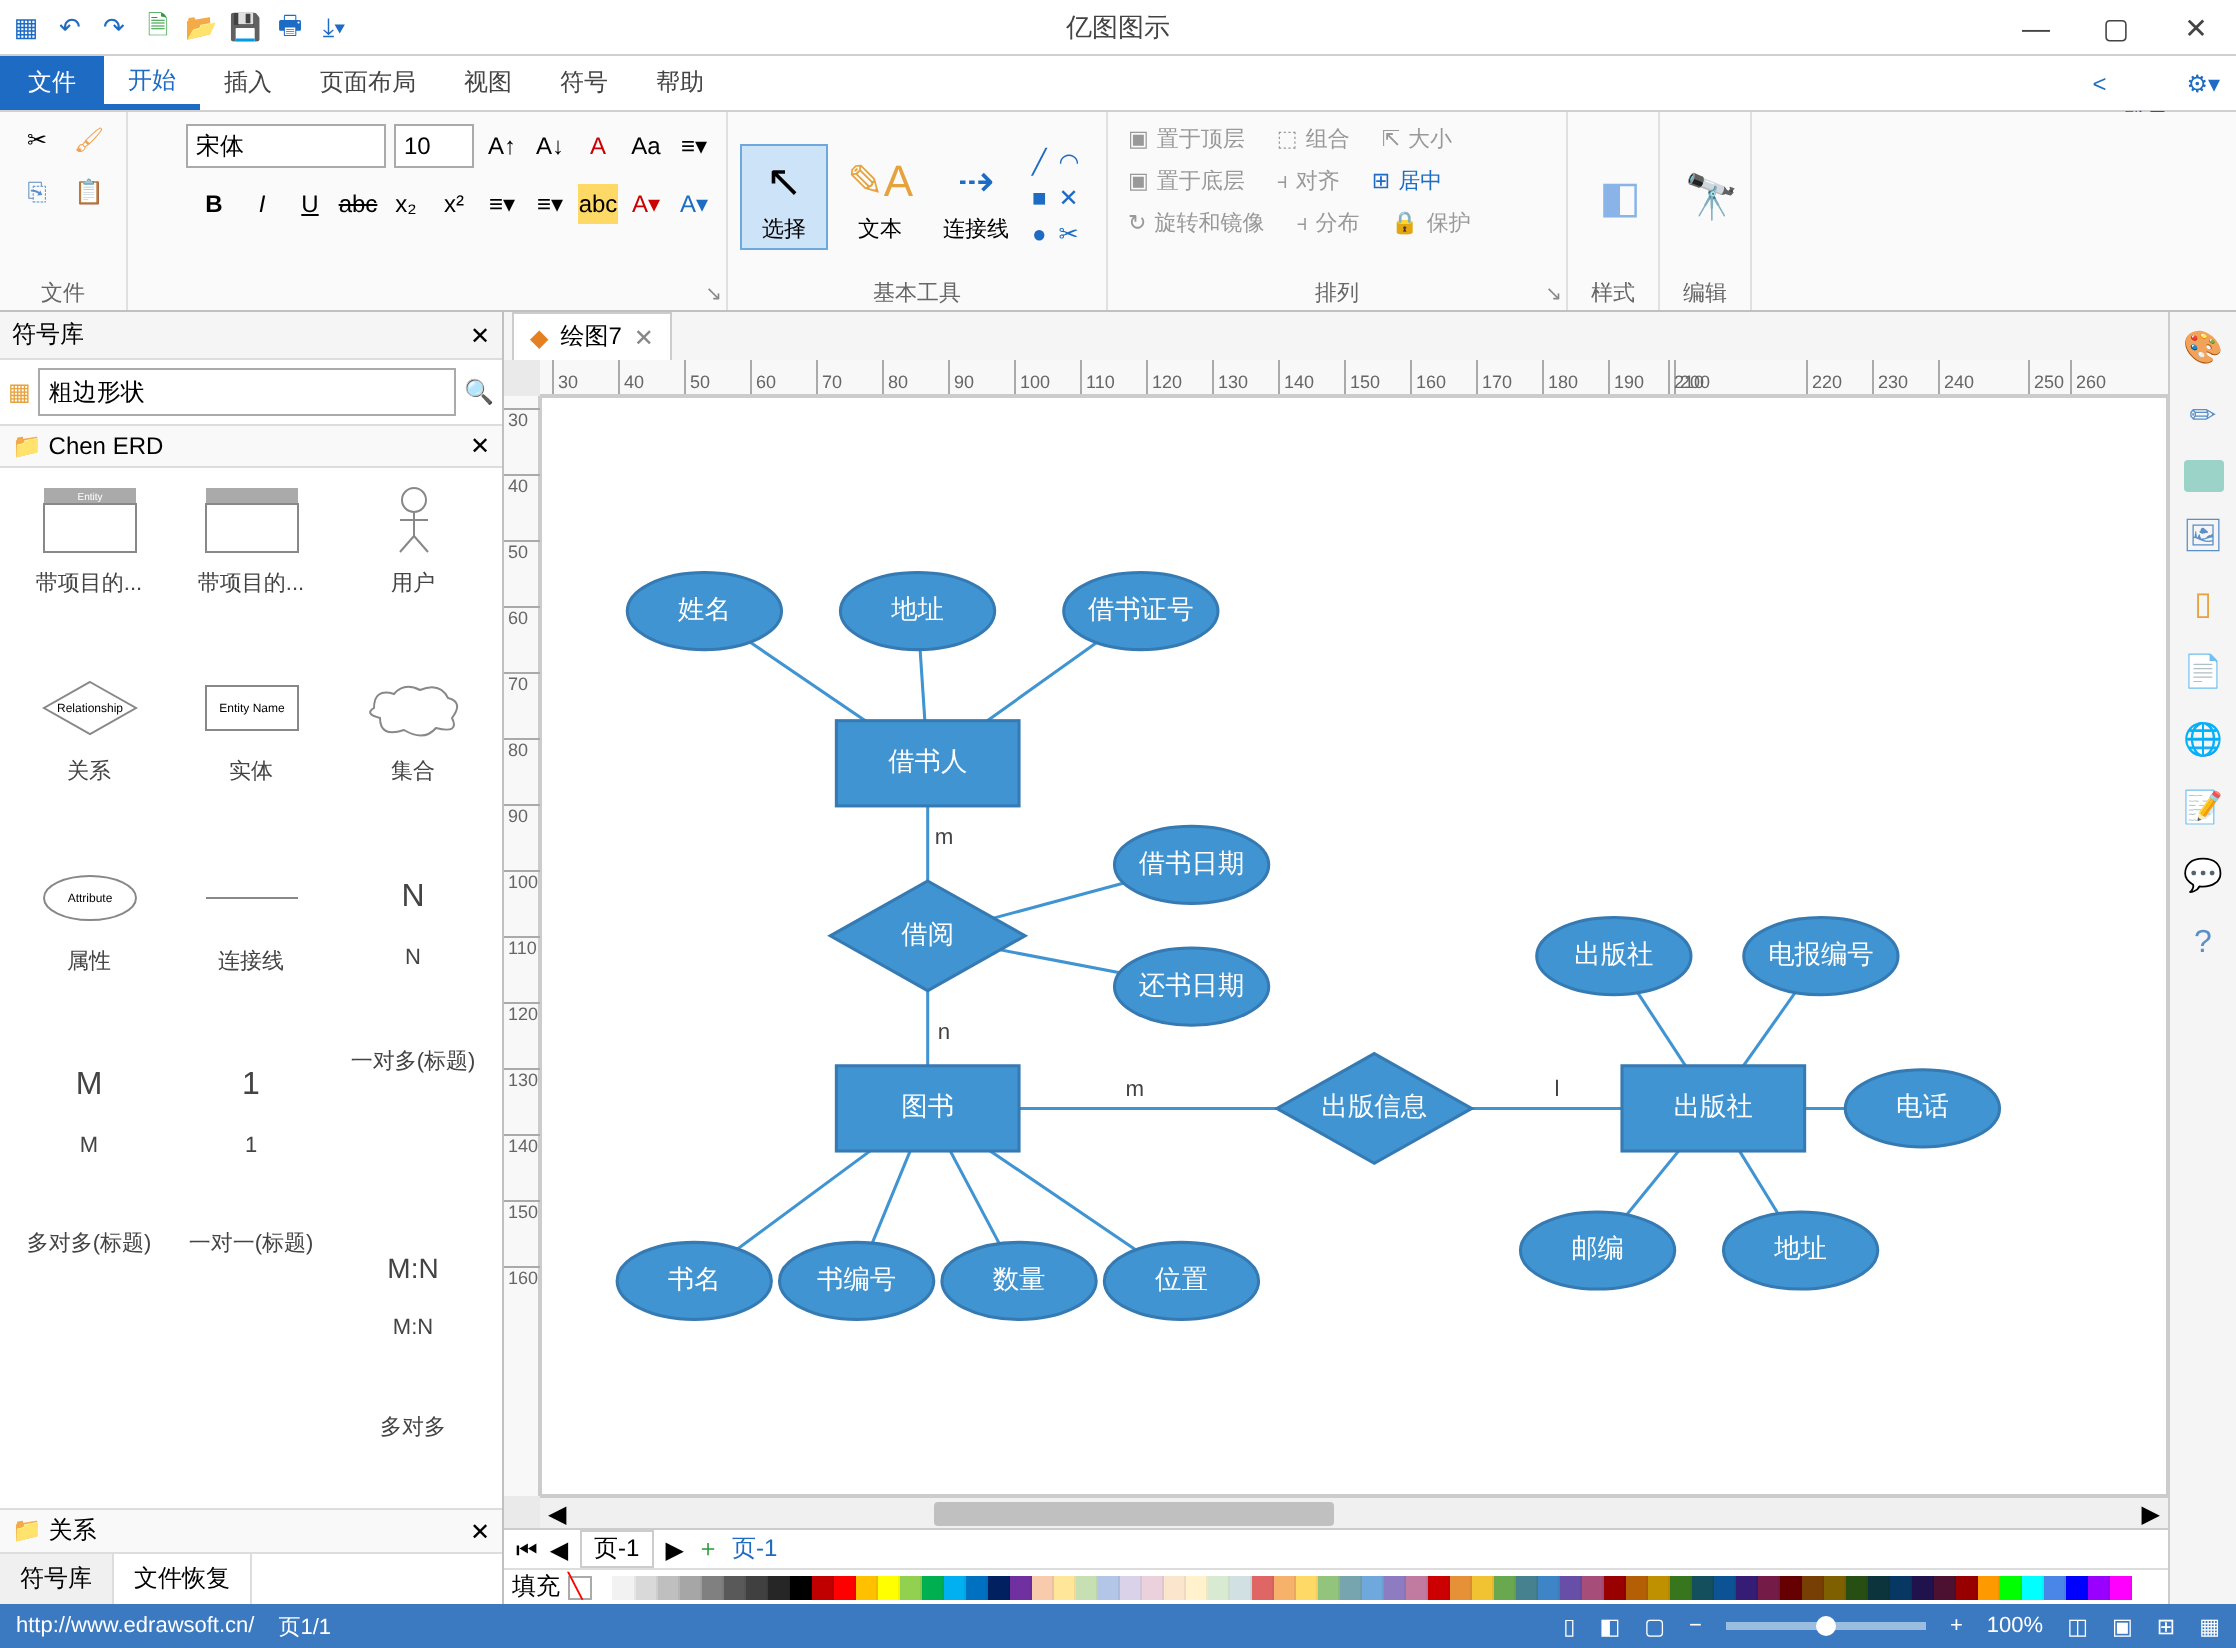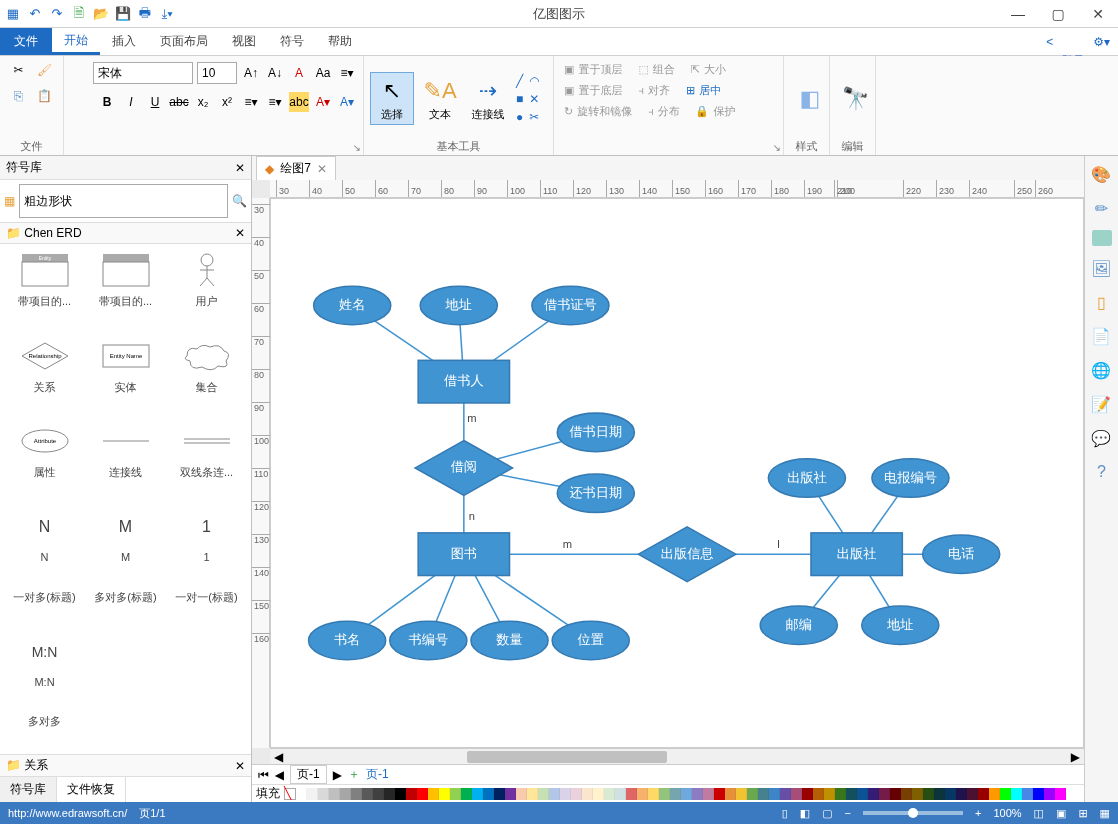--- a/index.html
+++ b/index.html
@@ -39,21 +39,21 @@
 .rsel.active { background: #cde3f7; border:1px solid #6fa8dc;}
 .shapes-col { display:flex; flex-direction:column; gap:4px; padding:2px;}
 
 
 .main { flex: 1; display: flex; overflow: hidden; }
 
 
 .left-panel { width: 252px; border-right: 1px solid #c0c0c0; display: flex; flex-direction: column; background: #fff; }
 .lp-header { height: 24px; display: flex; align-items: center; padding: 0 6px; background: #f5f5f5; border-bottom: 1px solid #ddd; justify-content: space-between; }
 .lp-search-row { display: flex; padding: 4px; gap: 4px; align-items:center;}
-.lp-search { flex:1; height: 34px; border: 1px solid #aaa; padding: 0 4px; font-size:12px;}
+.lp-search { flex:1; height: 24px; border: 1px solid #aaa; padding: 0 4px; font-size:12px;}
 .lp-cat { height: 22px; border-top:1px solid #ddd; border-bottom: 1px solid #ddd; background: #f9f9f9; display: flex; align-items: center; padding: 0 6px; justify-content: space-between; cursor: pointer; }
 .shapes-grid { flex: 1; overflow: auto; padding: 6px; display: grid; grid-template-columns: repeat(3, 1fr); gap: 8px 4px; }
 .shape-item { display: flex; flex-direction: column; align-items: center; gap: 4px; cursor: pointer; font-size: 11px; color:#444;}
 .shape-thumb { width: 56px; height: 40px; display:flex; align-items:center; justify-content:center; border:1px solid transparent; }
 .lp-bottom-tabs { display: flex; border-top: 1px solid #ddd; }
 .lp-bottom-tabs div { padding: 4px 10px; cursor: pointer; border-right: 1px solid #ddd; font-size:12px;}
 .lp-cat2 { height:22px; background:#f9f9f9; border-top:1px solid #ddd; display:flex; align-items:center; padding:0 6px; justify-content:space-between;}
 
 
 .canvas-area { flex: 1; display: flex; flex-direction: column; background: #eaeaea; position:relative;}
@@ -219,20 +219,21 @@
         <span class="arr-link">▣ <span>置于底层</span></span>
         <span class="arr-link">⫞ <span>对齐</span></span>
         <span class="arr-link" style="color:#1e6bc4;">⊞ <span>居中</span></span>
       </div>
       <div style="display:flex; gap:8px;">
         <span class="arr-link">↻ <span>旋转和镜像</span></span>
         <span class="arr-link">⫞ <span>分布</span></span>
         <span class="arr-link">🔒 <span>保护</span></span>
       </div>
     </div>
+    <div class="rgroup-label">排列</div>
     <div class="launcher">↘</div>
   </div>
 
   <div class="rgroup" style="width:46px;">
     <div class="rgroup-body">
         <div class="rbtn rbtn-large">
           <div class="ricon" style="color:#8ab4e8;">◧</div>
         </div>
       </div>
     <div class="rgroup-label">样式</div>
@@ -327,29 +328,20 @@
           </div>
           <span>属性</span>
         </div>
       <div class="shape-item">
           <div class="shape-thumb">
             <svg width="50" height="10">
               <line x1="2" y1="5" x2="48" y2="5" stroke="#888"></line>
             </svg>
           </div>
           <span>连接线</span>
-        </div>
-      <div class="shape-item">
-          <div class="shape-thumb">
-            <svg width="50" height="10">
-              <line x1="2" y1="3" x2="48" y2="3" stroke="#888"></line>
-              <line x1="2" y1="7" x2="48" y2="7" stroke="#888"></line>
-            </svg>
-          </div>
-          <span>双线条连...</span>
         </div>
       <div class="shape-item">
           <div class="shape-thumb" style="font-size:16px;">N</div>
           <span>N</span>
         </div>
       <div class="shape-item">
           <div class="shape-thumb" style="font-size:16px;">M</div>
           <span>M</span>
         </div>
       <div class="shape-item">

